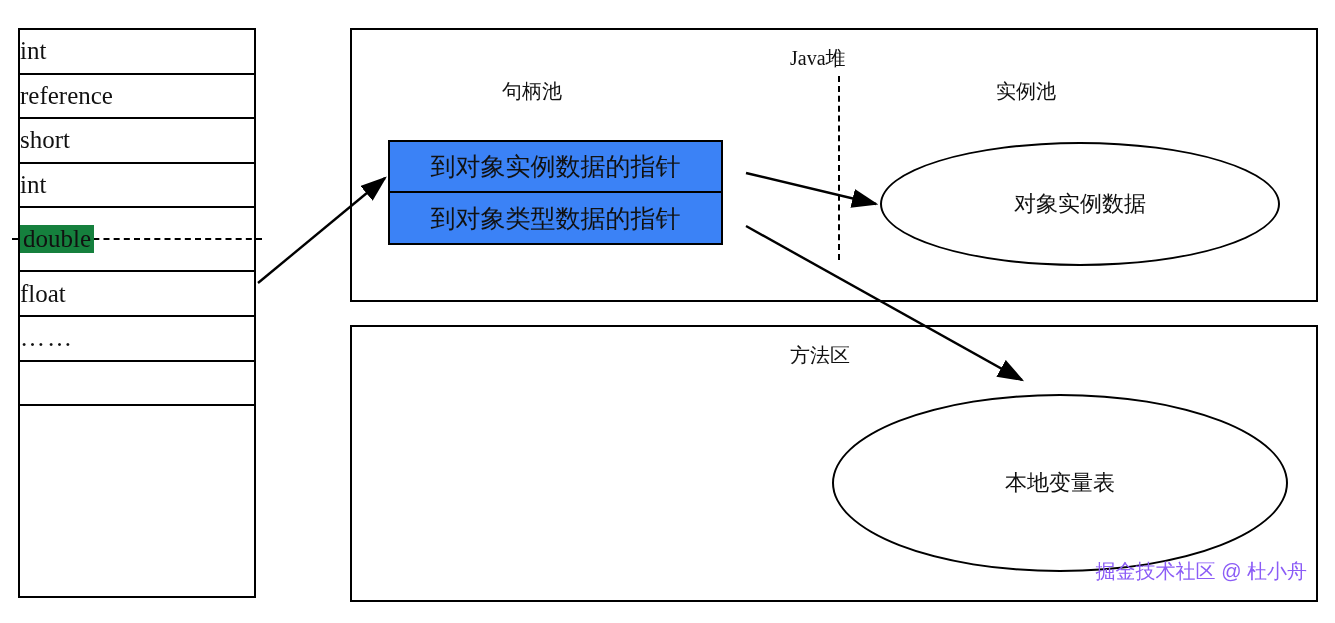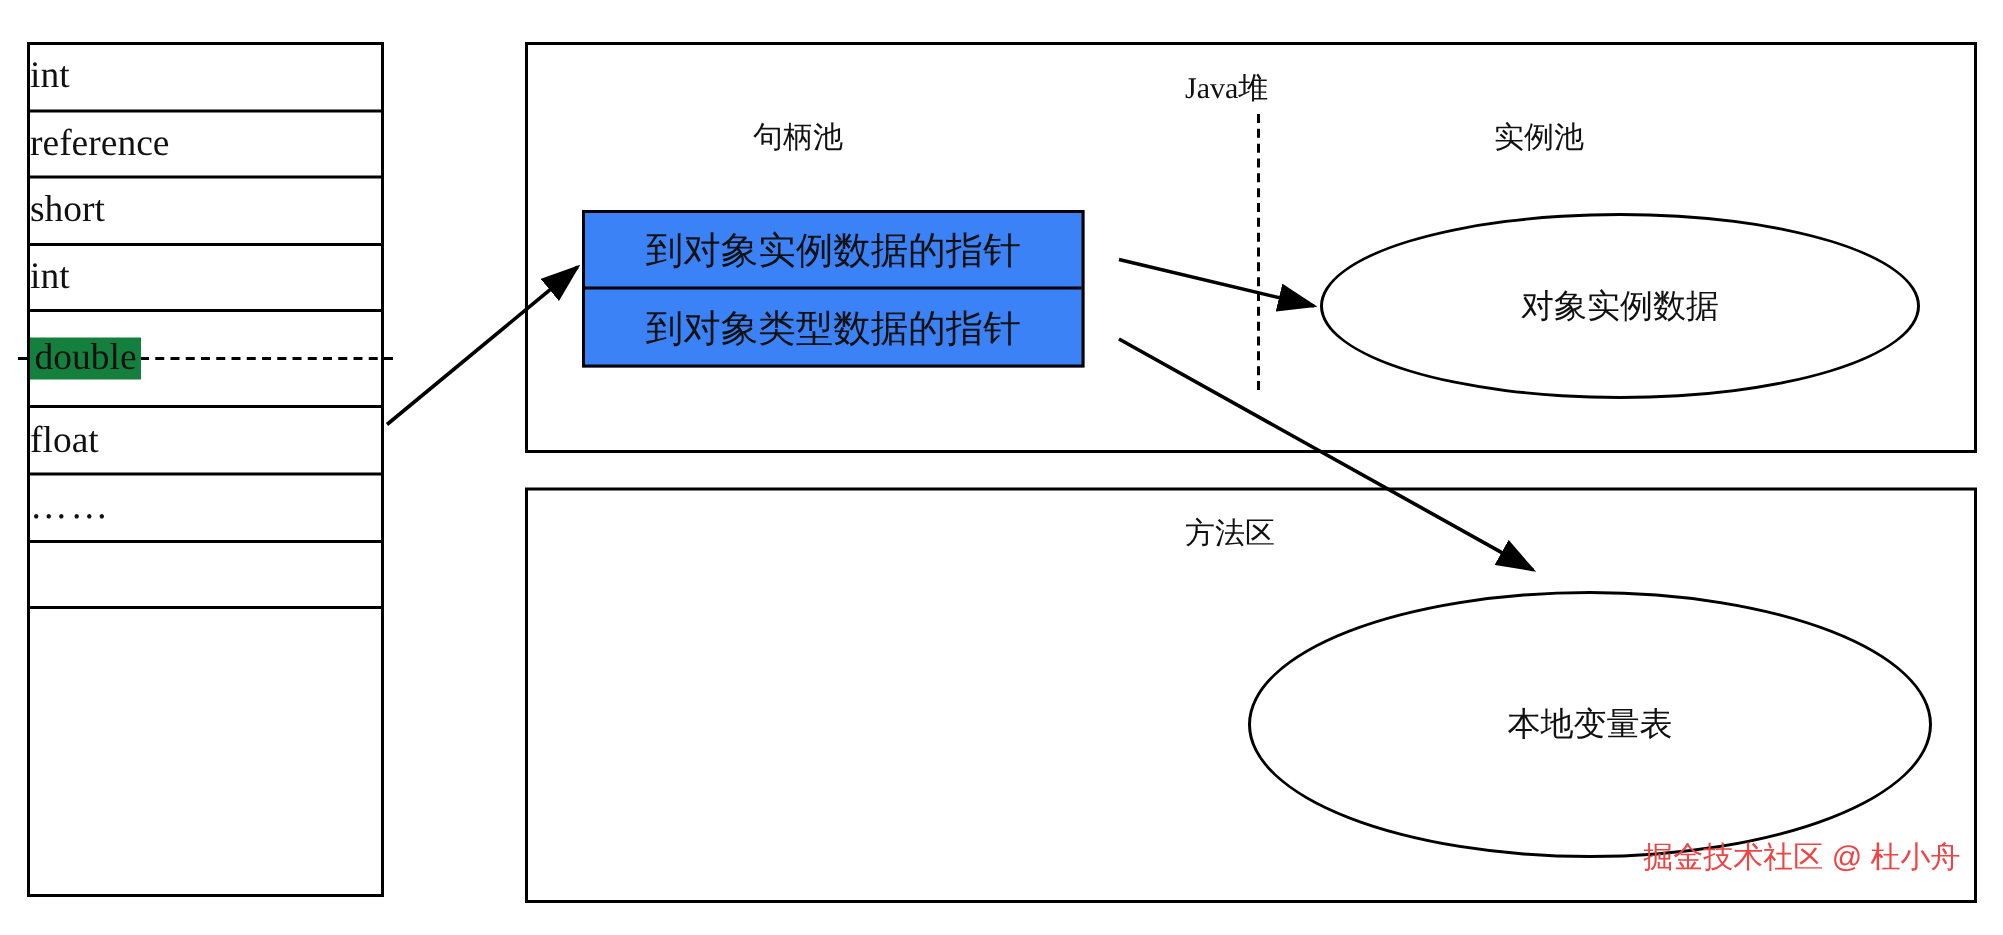--- a/index.html
+++ b/index.html
@@ -172,21 +172,21 @@
     height: 623px;
     pointer-events: none;
   }
 
   
   #watermark {
     position: absolute;
     right: 28px;
     bottom: 38px;
     font-size: 20px;
-    color: #ef4444;
+    color: #8b5cf6;
     font-family: "Liberation Sans", sans-serif;
     white-space: nowrap;
   }
 </style>
 </head>
 <body>
 
 <div id="canvas">
 
   <div class="stack-table">

